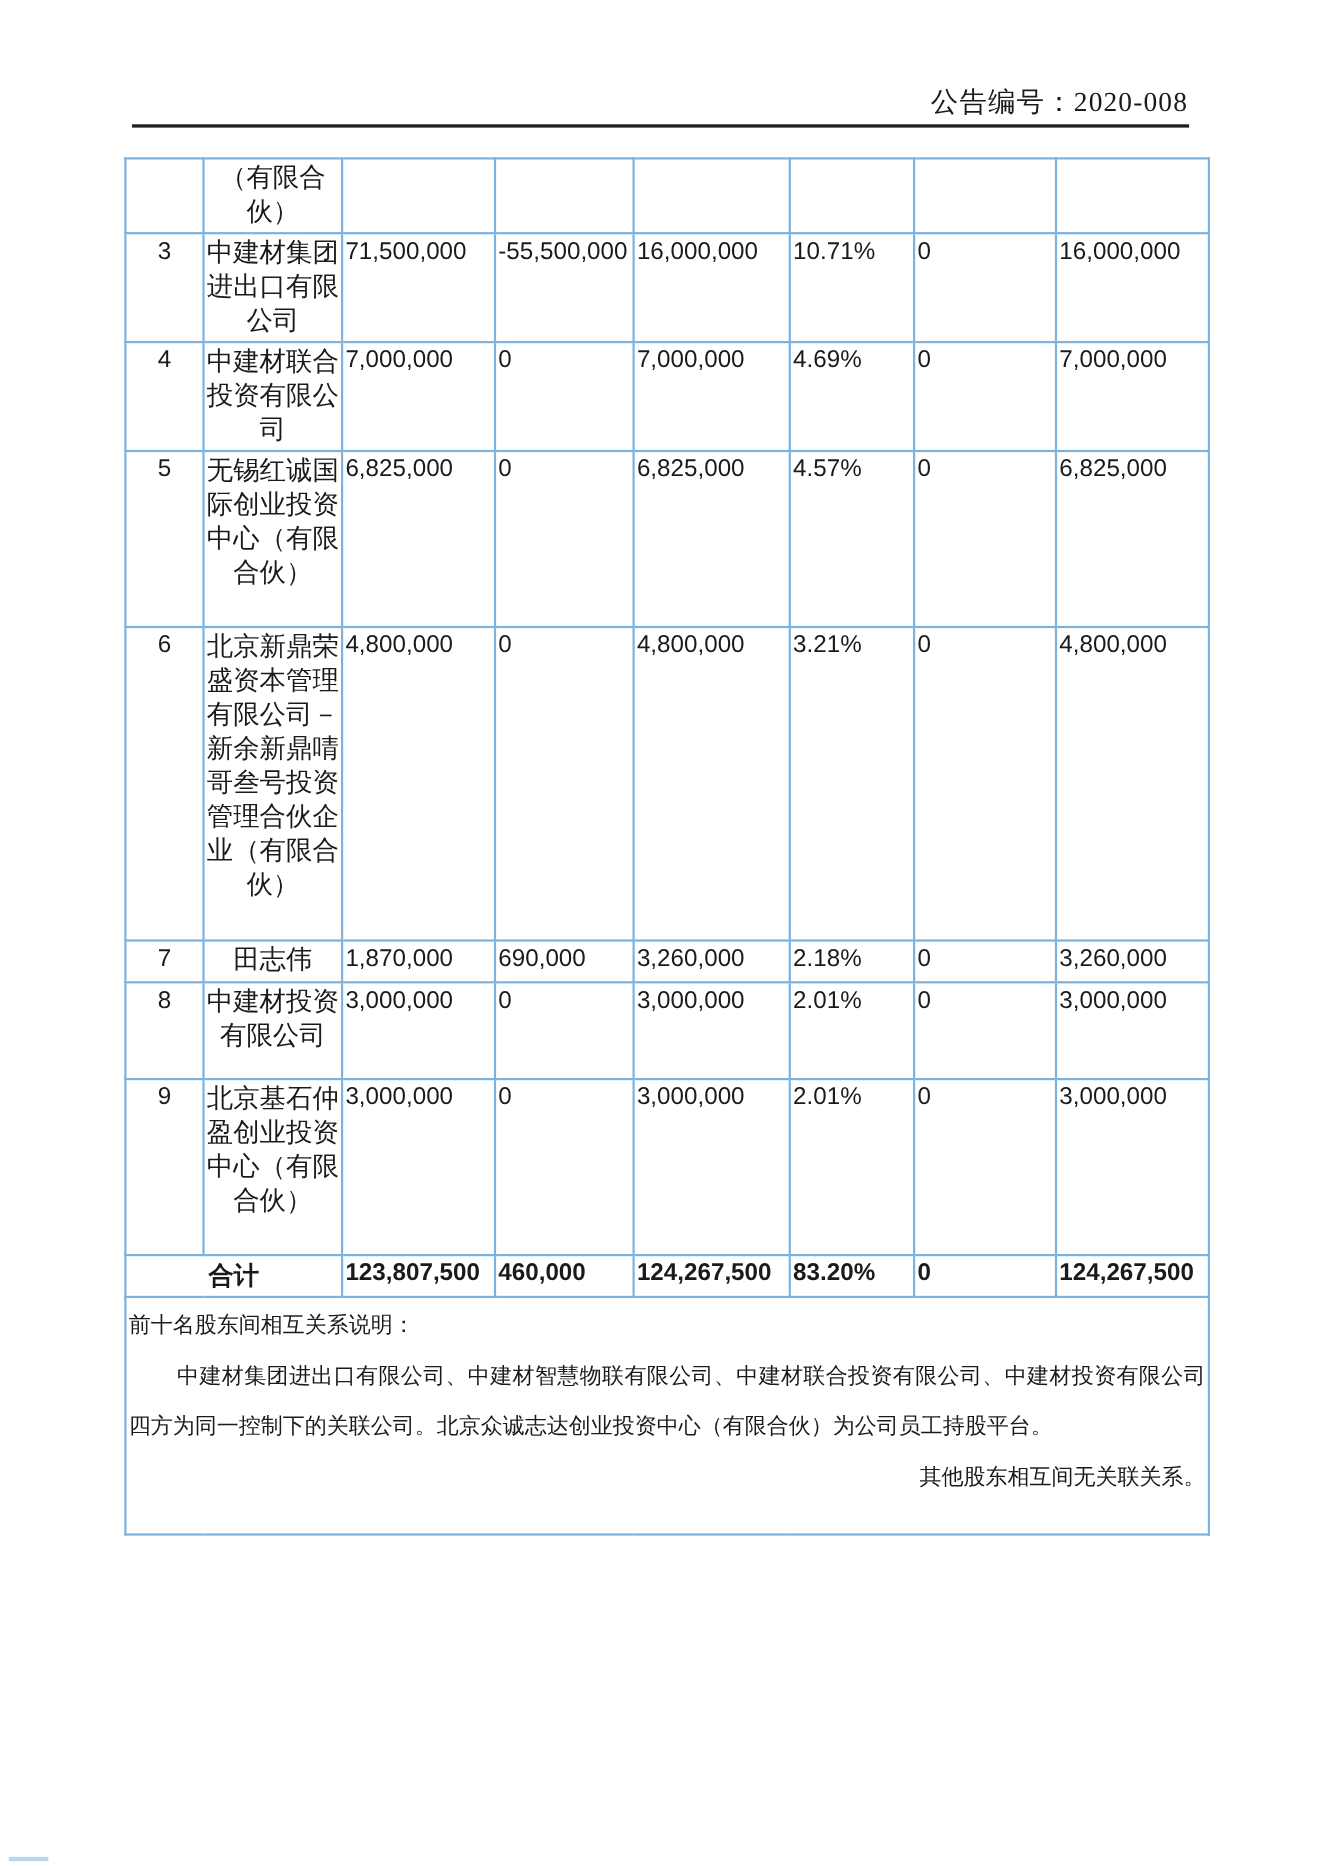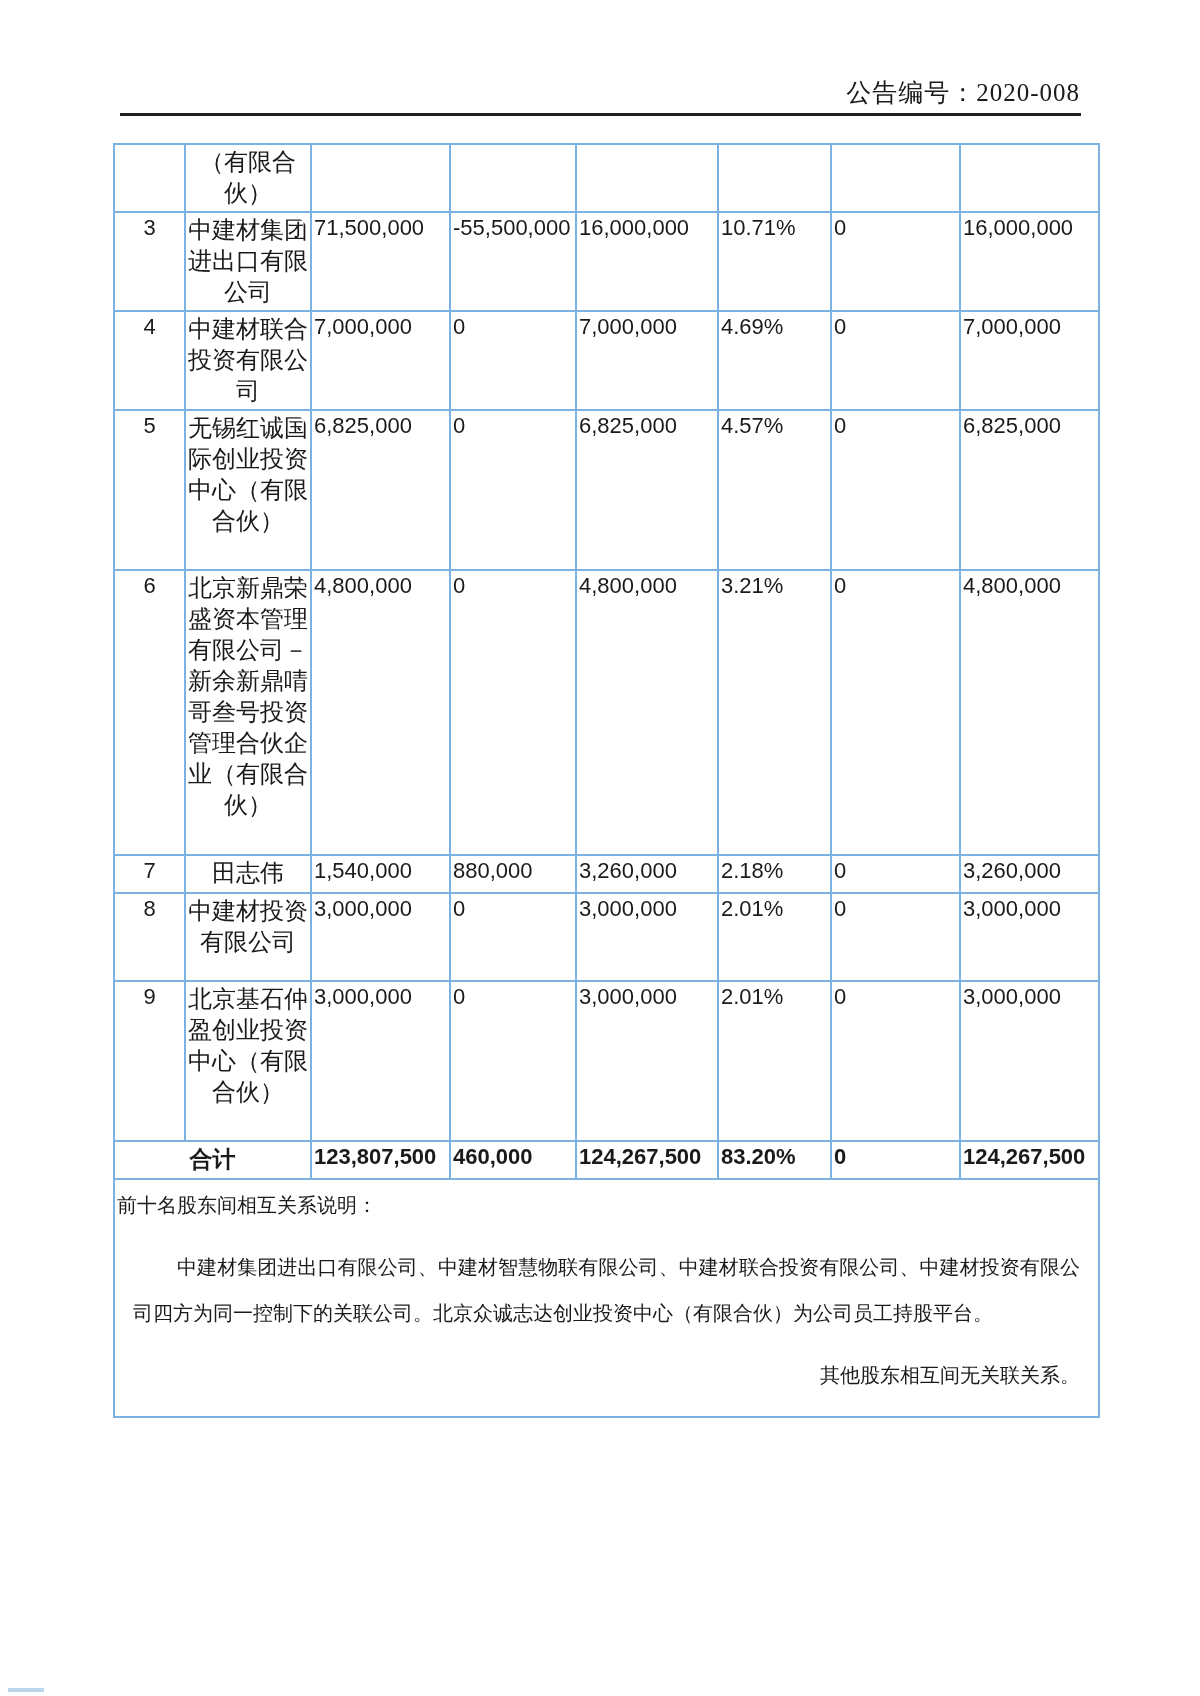--- a/index.html
+++ b/index.html
@@ -50,21 +50,20 @@
     text-align: center;
     font-family: "Liberation Sans", "DejaVu Sans", sans-serif;
     font-size: 22px;
     padding-top: 5px;
   }
   td.name {
     text-align: center;
     font-size: 24px;
     line-height: 31px;
     padding: 4px 2px 2px 2px;
-    border-radius: 25px;
   }
   td.num {
     text-align: left;
     font-family: "Liberation Sans", "DejaVu Sans", sans-serif;
     font-size: 22px;
     padding: 5px 12px 2px 2px;
     white-space: nowrap;
   }
   tr.total-row td { font-weight: bold; }
   td.total-label {
@@ -76,21 +75,21 @@
   }
   td.notes-cell {
     text-align: left;
     font-size: 20px;
     line-height: 46px;
     padding: 6px 12px 4px 12px;
     vertical-align: top;
   }
   .notes-heading { margin: 0; }
   .notes-para {
-    margin: 16px;
+    margin: 0;
     text-indent: 2.2em;
     text-align: justify;
   }
   .notes-para.last { text-align: right; }
 
   
   .scan-artifact {
     position: absolute;
     left: 8px;
     top: 1688px;
@@ -172,22 +171,22 @@
         <td class="num">0</td>
         <td class="num">4,800,000</td>
         <td class="num">3.21%</td>
         <td class="num">0</td>
         <td class="num">4,800,000</td>
       </tr>
 
       <tr style="height:38px">
         <td class="rank">7</td>
         <td class="name">田志伟</td>
-        <td class="num">1,540,000</td>
-        <td class="num">880,000</td>
+        <td class="num">1,870,000</td>
+        <td class="num">690,000</td>
         <td class="num">3,260,000</td>
         <td class="num">2.18%</td>
         <td class="num">0</td>
         <td class="num">3,260,000</td>
       </tr>
 
       <tr style="height:88px">
         <td class="rank">8</td>
         <td class="name">中建材投资有限公司</td>
         <td class="num">3,000,000</td>

